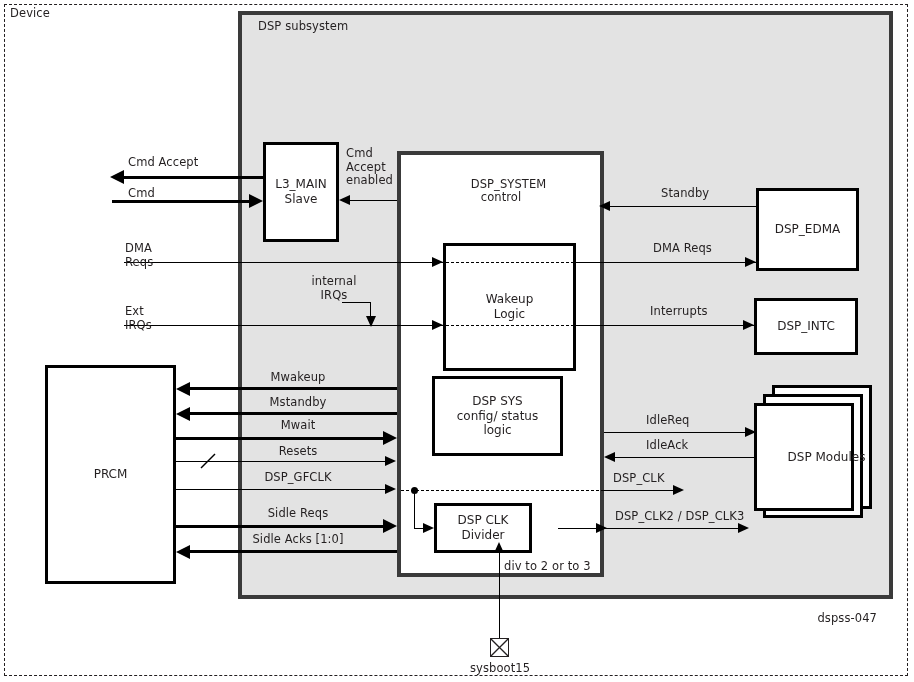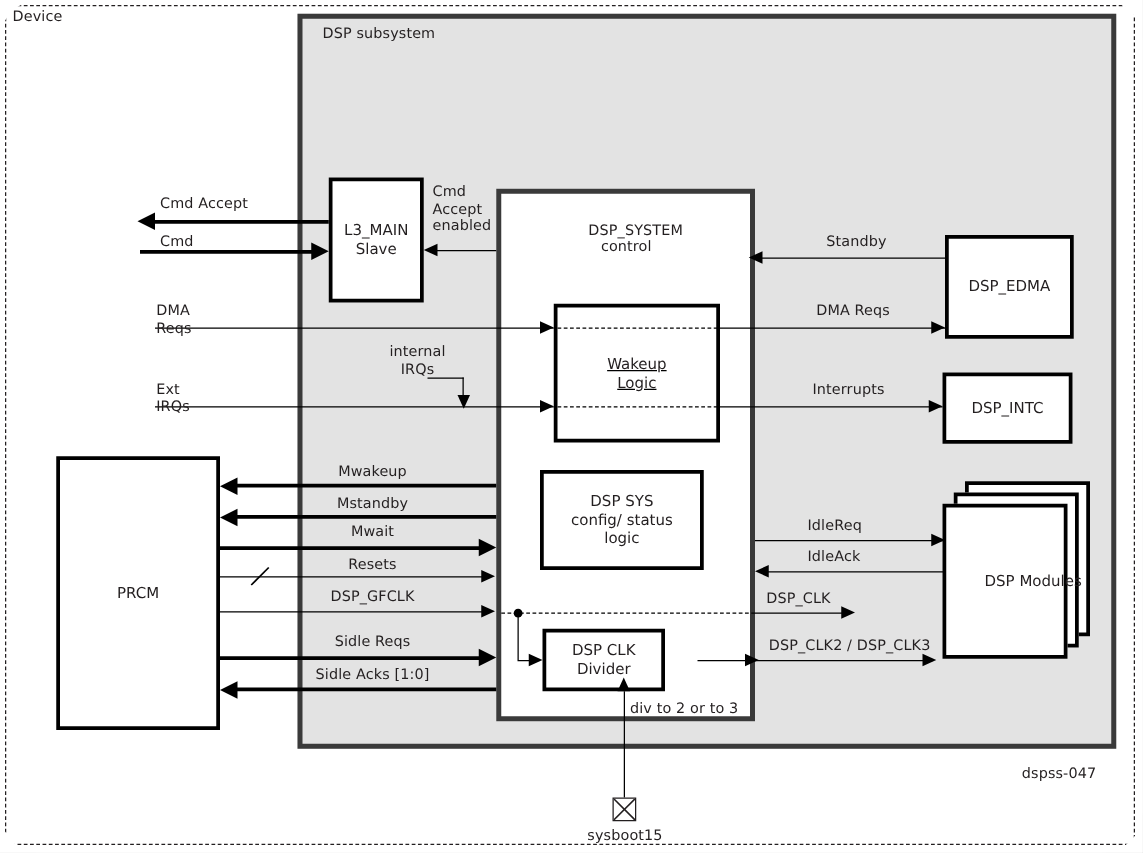--- a/index.html
+++ b/index.html
@@ -9,21 +9,20 @@
   }
   body {
     font-family: "DejaVu Sans", "Liberation Sans", sans-serif;
   }
   #canvas {
     position: relative;
     width: 914px;
     height: 682px;
     background: #ffffff;
     overflow: hidden;
-    border-radius: 32px;
   }
   .lbl {
     position: absolute;
     font-size: 11.5px;
     color: #231f20;
     line-height: 1.18;
     white-space: pre;
     letter-spacing: 0.1px;
   }
   .lbl.c { text-align: center; }
@@ -141,21 +140,21 @@
     width: 118px; height: 142px;
   }
   #dsp-modules-stack .sheet {
     position: absolute;
     background: #ffffff;
     border: 3px solid #000000;
     box-sizing: border-box;
   }
   #dsp-modules-stack .s1 { left: 18px; top: 0;   width: 100px; height: 124px; }
   #dsp-modules-stack .s2 { left: 9px;  top: 9px; width: 100px; height: 124px; }
-  #dsp-modules-stack .s3 { left: 0;    top: 18px;width: 100px; height: 124px;
+  #dsp-modules-stack .s3 { left: 0;    top: 18px;width: 100px; height: 108px;
                            display:flex; align-items:center; justify-content:center;padding-left:45px; }
   #dsp-modules-stack .s3 .txt {
     font-size: 12px; color: #231f20; text-align: center; white-space: nowrap;
   }
 
   
   #sysboot-pin {
     position: absolute;
     left: 490px; top: 638px;
     width: 19px; height: 19px;
@@ -185,21 +184,21 @@
   <div class="lbl c" style="left:441px; top:164px; width:120px;">
     <span>DSP_SYSTEM
 control</span>
   </div>
 
   <div class="blk" id="l3-main-slave" style="left:263px; top:142px; width:76px; height:100px;">
     <div class="txt">L3_MAIN
 Slave</div>
   </div>
 
-  <div class="blk" id="wakeup-logic" style="left:443px; top:243px; width:133px; height:111px;text-decoration:underline;">
+  <div class="blk" id="wakeup-logic" style="left:443px; top:243px; width:133px; height:128px;">
     <div class="txt">Wakeup
 Logic</div>
   </div>
 
   <div class="blk" id="dsp-sys-config" style="left:432px; top:376px; width:131px; height:80px;">
     <div class="txt">DSP SYS
 config/ status
 logic</div>
   </div>
 

